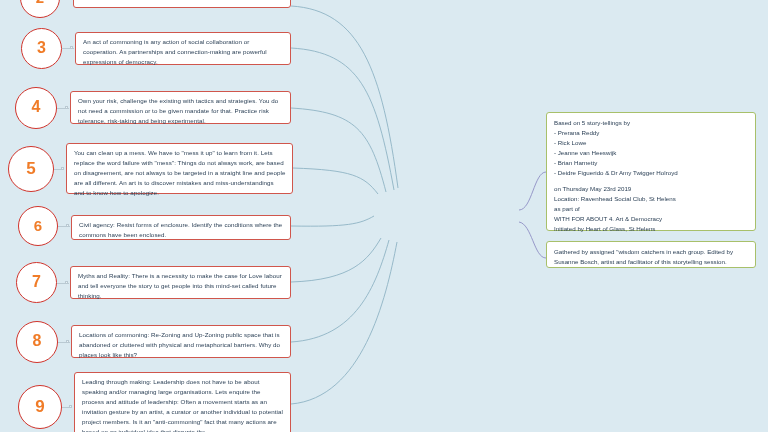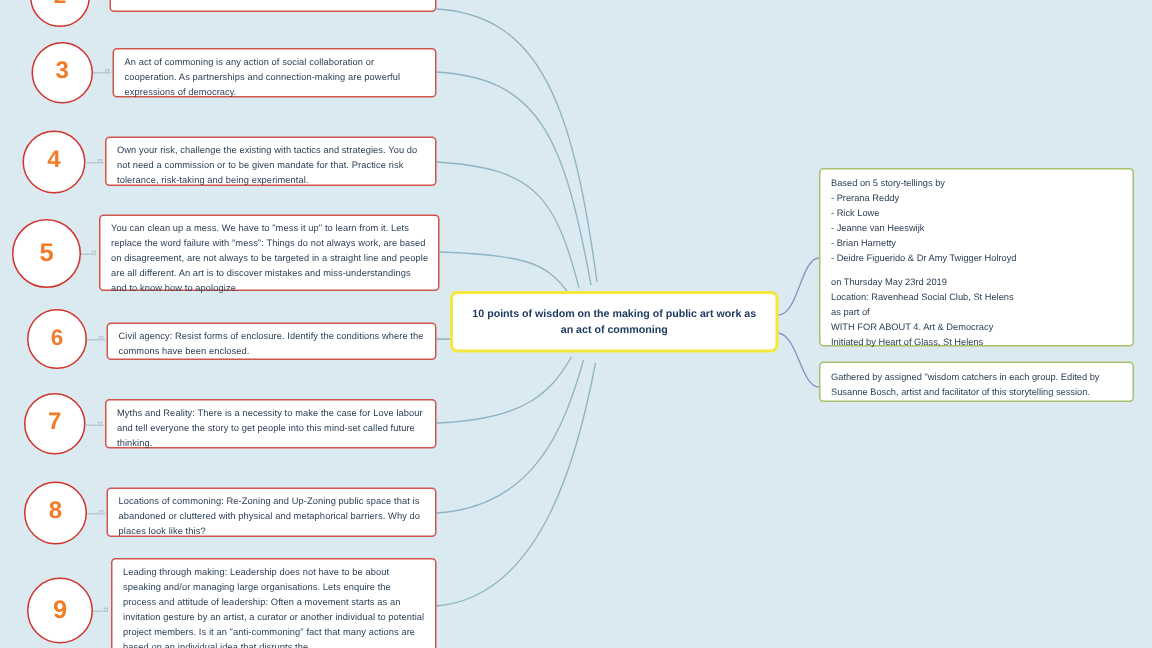--- a/index.html
+++ b/index.html
@@ -200,23 +200,20 @@
 
   <div class="branch">
     <div class="bullet" style="left:18px; top:385px; width:44px; height:44px; font-size:17px;">
       <span class="bullet-num">9</span>
     </div>
     <div class="stub" style="left:62px; top:407px; width:10px;"></div>
     <div class="stub-dot" style="left:69px; top:405px;"></div>
     <div class="card" style="left:74px; top:372px; width:217px; height:66px;">Leading through making: Leadership does not have to be about speaking and/or managing large organisations. Lets enquire the process and attitude of leadership: Often a movement starts as an invitation gesture by an artist, a curator or another individual to potential project members.  Is it an "anti-commoning" fact that many actions are based on an individual idea that disrupts the</div>
   </div>
 
-  <div id="center-node">
-    <span>10 points of wisdom on the making of public art work as an act of commoning</span>
-  </div>
 
   <div class="note" style="left:546px; top:112px; width:210px; height:119px;">
     <span style="display:block">Based on 5 story-tellings by</span>
     <span style="display:block">- Prerana Reddy</span>
     <span style="display:block">- Rick Lowe</span>
     <span style="display:block">- Jeanne van Heeswijk</span>
     <span style="display:block">- Brian Harnetty</span>
     <span style="display:block">- Deidre Figuerido &amp;   Dr Amy Twigger Holroyd</span>
     <span class="blank"></span>
     <span style="display:block">on Thursday May 23rd 2019</span>

